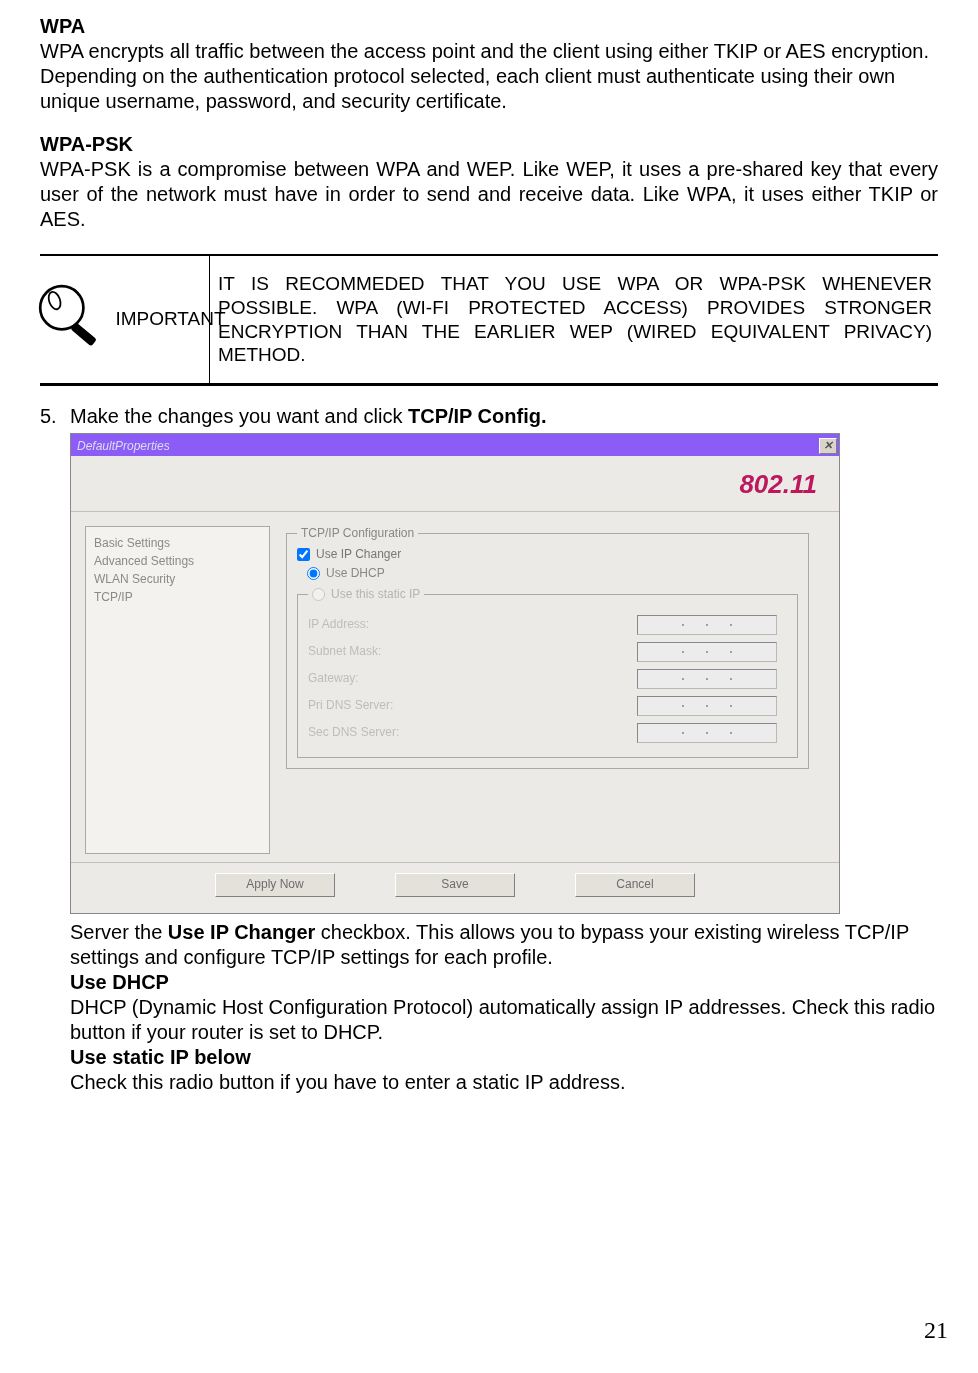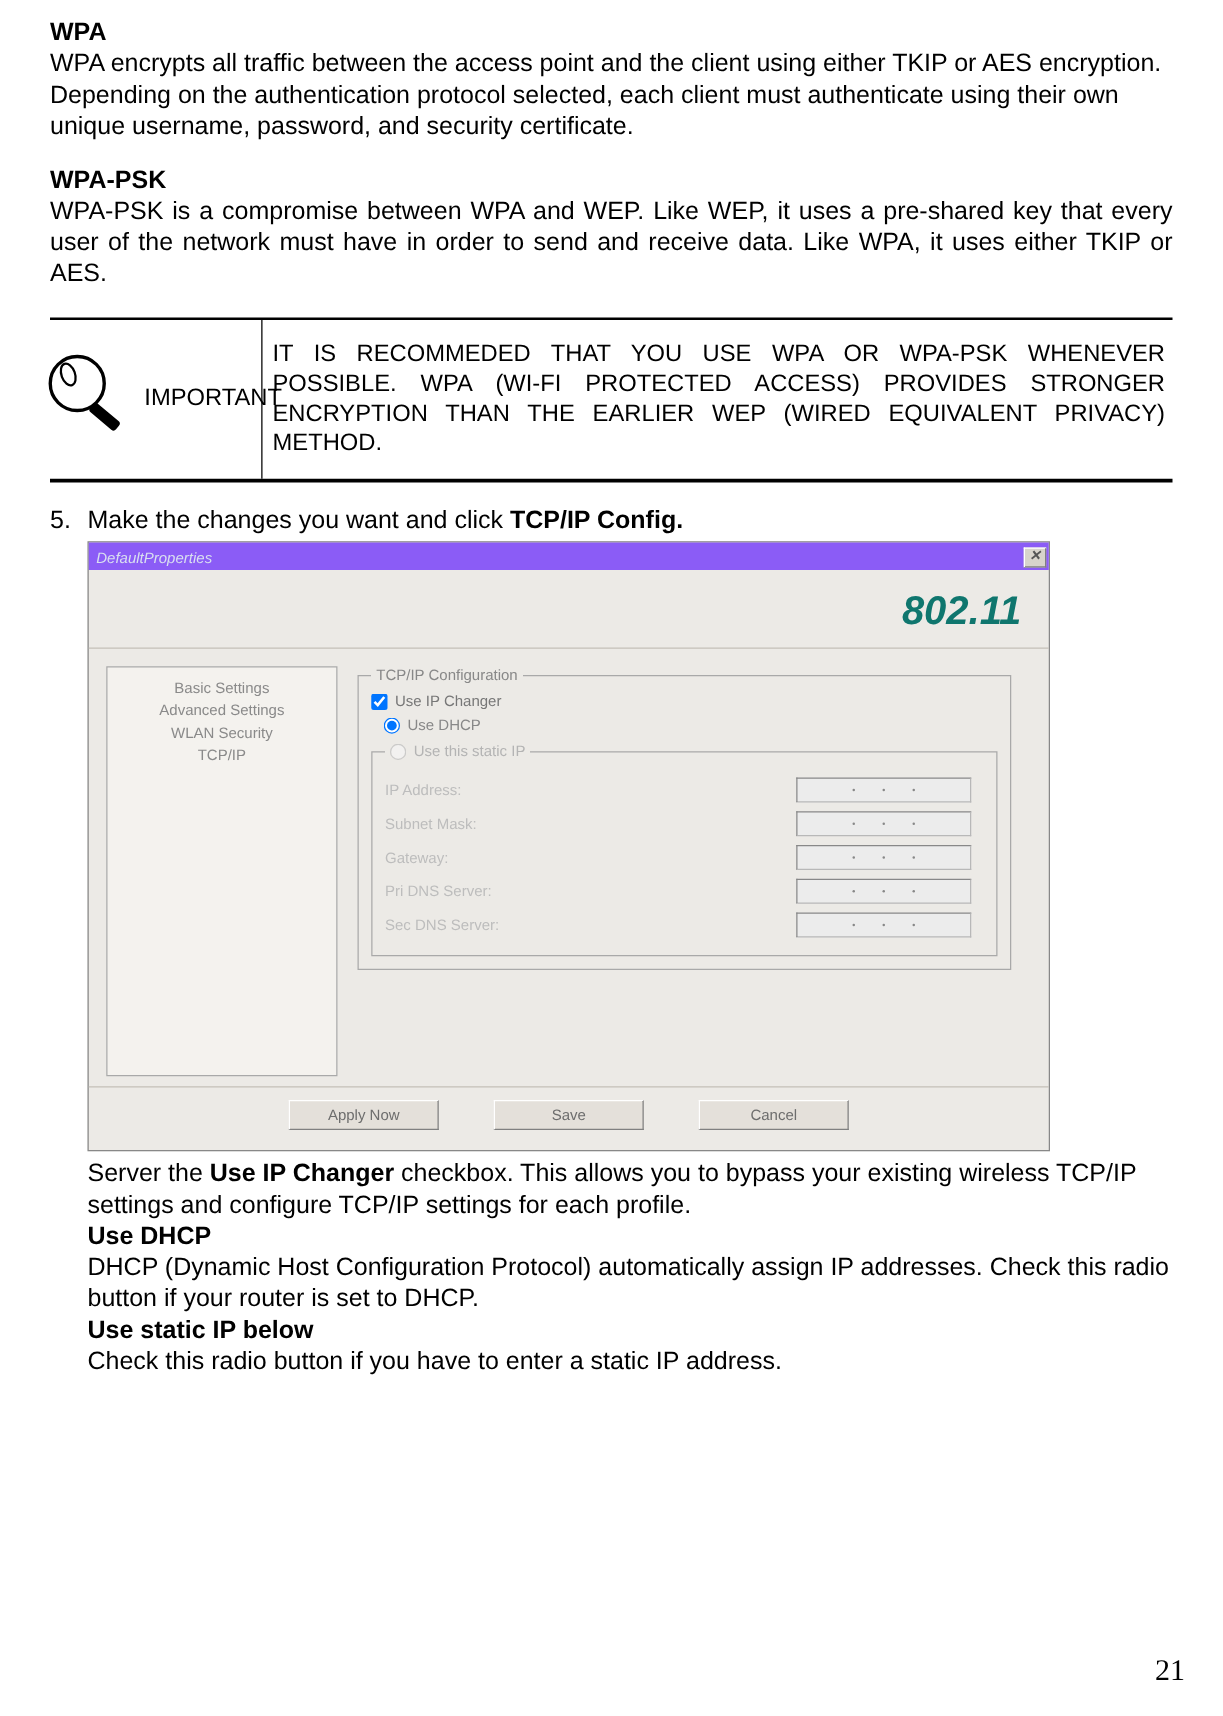--- a/index.html
+++ b/index.html
@@ -75,35 +75,35 @@
     display: flex; align-items: center; justify-content: center;
     cursor: pointer;
   }
   .banner {
     padding: 12px 22px 10px 0;
     text-align: right;
     border-bottom: 1px solid #c4c0b8;
   }
   .banner span {
     font-family: Verdana, Arial, sans-serif;
-    font-size: 32px;
+    font-size: 26px;
     font-weight: bold;
     font-style: italic;
-    color: #0f766e;
+    color: #be185d;
   }
   .content { display: flex; padding: 14px 14px 8px 14px; min-height: 350px; }
   .sidebar {
     width: 185px;
     border: 1px solid #a9a9a9;
     background: #f4f2ee;
     padding: 6px 8px;
     color: #8a8a8a;
     font-size: 12px;
   }
-  .sidebar div { margin: 3px 0; white-space: nowrap; cursor: pointer; text-align: center; }
+  .sidebar div { margin: 3px 0; white-space: nowrap; cursor: pointer; }
   .main { flex: 1; padding-left: 16px; }
   fieldset {
     border: 1px solid #a9a9a9;
     padding: 6px 10px 10px 10px;
     margin: 0 16px 8px 0;
   }
   fieldset.inner { margin: 6px 0 0 0; padding-bottom: 14px; }
   legend { padding: 0 4px; color: #888; font-size: 12px; }
   .chk-row { display: flex; align-items: center; gap: 6px; color: #777; }
   .radio-row { display: flex; align-items: center; gap: 6px; margin: 4px 0 4px 10px; color: #888; }
@@ -113,21 +113,21 @@
   .ip-input {
     width: 140px; height: 20px;
     background: #ececec;
     border: 1px solid #b8b8b8;
     border-top-color: #888; border-left-color: #888;
     display: flex; align-items: center; justify-content: center;
     gap: 22px; font-size: 10px; color: #888;
   }
   .ip-input span { display: inline-block; width: 2px; height: 2px; background: #888; border-radius: 50%; }
   .btnbar {
-    display: flex; justify-content: center; gap: 44px;
+    display: flex; justify-content: center; gap: 60px;
     padding: 10px 0 16px 0;
     border-top: 1px solid #c4c0b8;
   }
   .dlgbtn {
     width: 120px; height: 24px;
     border: 1px solid #808080;
     border-top-color: #fff; border-left-color: #fff;
     background: #e4e0da;
     color: #6d6d6d;
     font-size: 12px;

